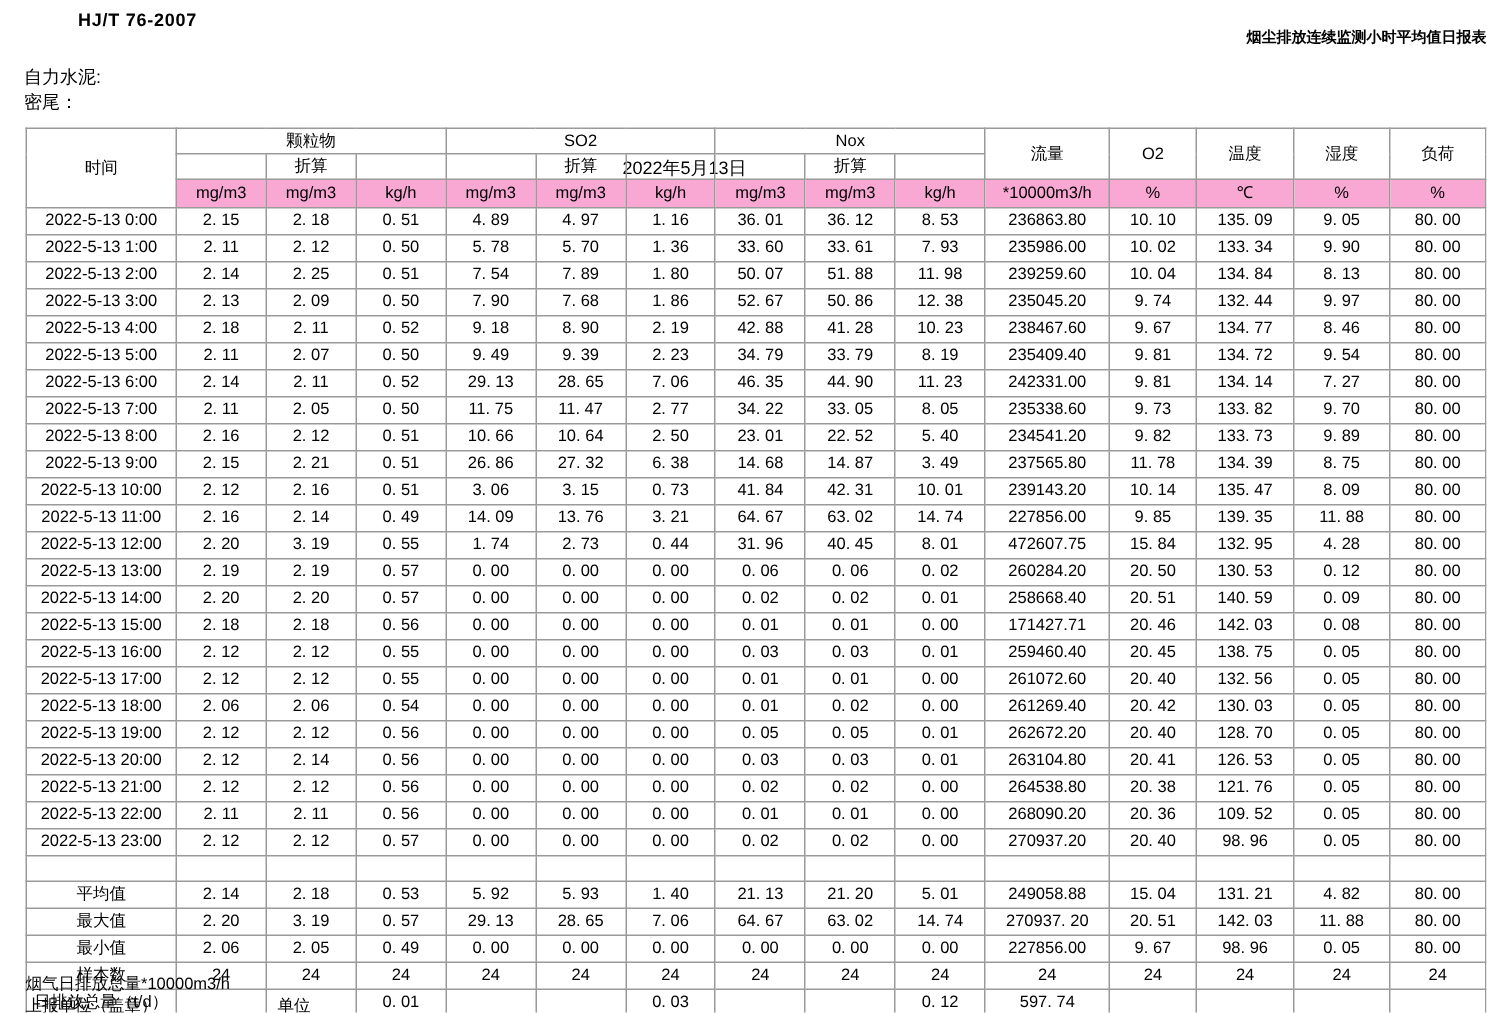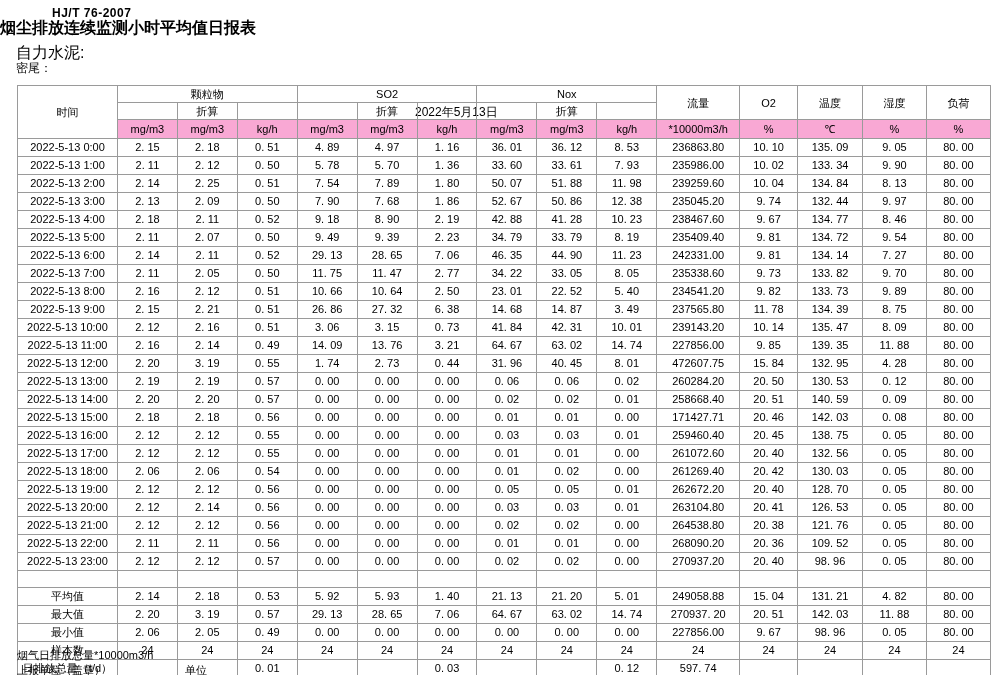--- a/index.html
+++ b/index.html
@@ -30,30 +30,30 @@
     font-weight: bold;
     font-family: "Liberation Sans", sans-serif;
     letter-spacing: 0.5px;
     padding-left: 36px;
   }
   .doc-title {
     position: absolute;
     left: 0;
     right: 0;
     top: 18px;
-    text-align: left;
-    font-size: 16px;
+    text-align: right;
+    font-size: 10px;
     font-weight: bold;
     font-family: Liberation Sans, sans-serif;
   }
   .company {
     position: absolute;
     left: 16px;
     top: 43px;
-    font-size: 16px;
+    font-size: 12px;
   }
   .tail-label {
     position: absolute;
     left: 16px;
     top: 60px;
     font-size: 12px;
   }
   .report-date {
     position: absolute;
     left: 415px;

